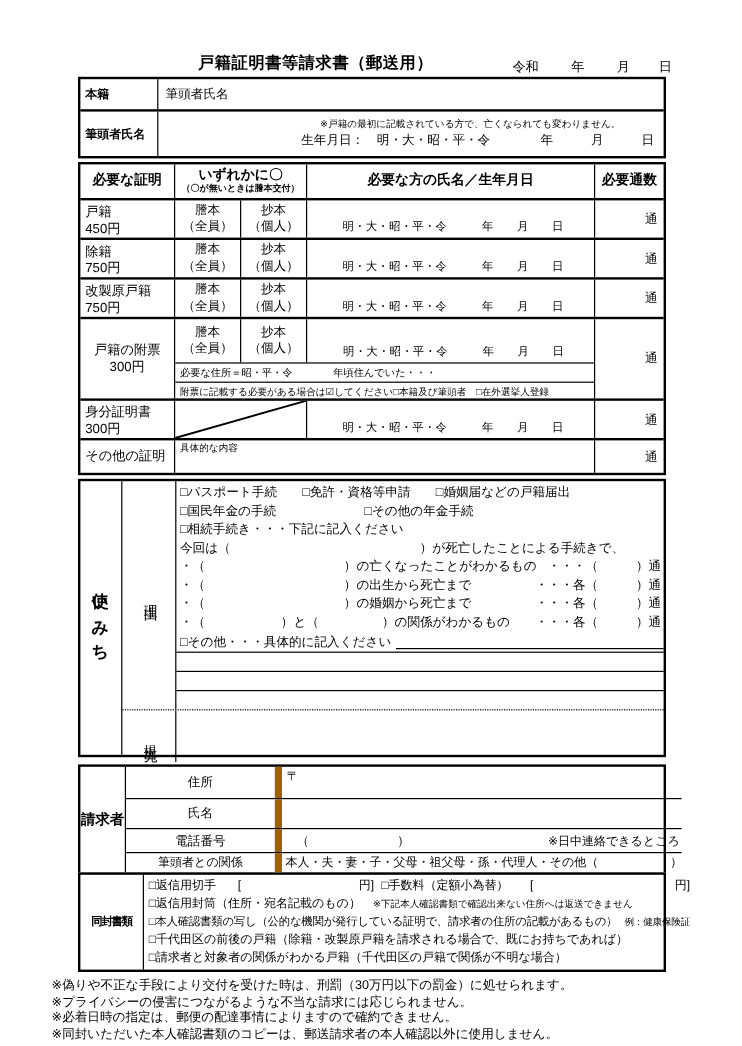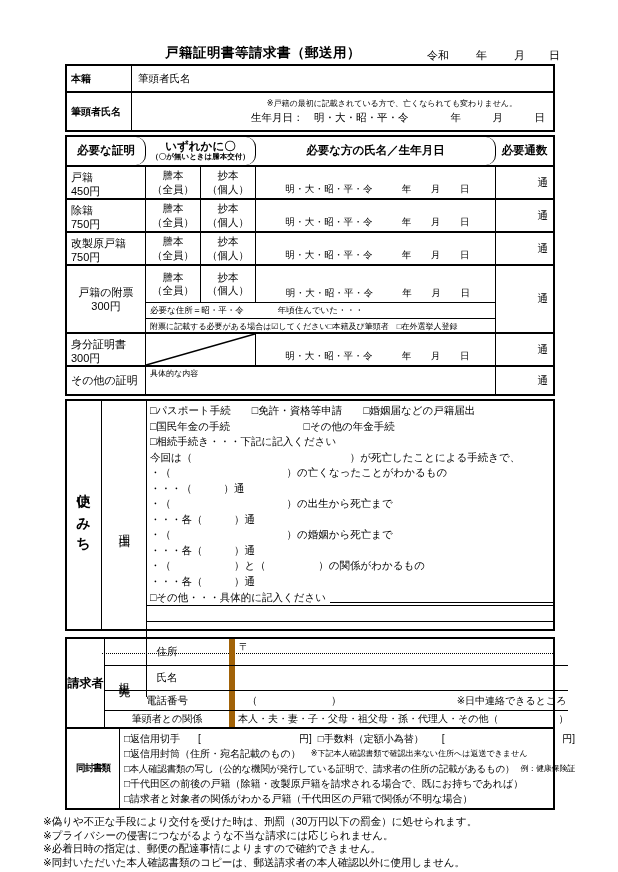--- a/index.html
+++ b/index.html
@@ -42,21 +42,21 @@
   .c.last { border-right:none; }
   .c1 { width:79px; flex:none; }
   .c2, .c3 { width:55px; flex:none; }
   .c4 { width:240px; flex:none; }
   .c5 { flex:1; }
   .mid { width:350px; flex:none; border-right:1px solid #000; display:flex; flex-direction:column; }
   .midtop { display:flex; flex:1; }
   .mid .c4 { border-right:none; }
   .t2-head { height:30px; }
   .hd { display:flex; flex-direction:column; align-items:center; justify-content:center;
-        font-weight:bold; font-size:11.5px; text-align:right; line-height:1.15;border-radius:10px; }
+        font-weight:bold; font-size:11.5px; text-align:right; line-height:1.15; }
   .hd-sub { font-size:7.5px; font-weight:bold; }
   .h33 { height:33px; }
   .h27 { height:27px; }
   .fuhyo-row { height:68px; }
   .lbl { font-size:11px; line-height:1.3; padding:3px 0 0 4px; }
   .lbl-center { display:flex; flex-direction:column; align-items:center; justify-content:center;
                 padding:0; text-align:center; }
   .lbl-vcenter { display:flex; align-items:center; padding-top:0; }
   .opt { display:flex; flex-direction:column; align-items:center; justify-content:center;
          font-size:10.5px; line-height:1.25; text-align:center; }
@@ -79,21 +79,21 @@
            writing-mode:vertical-rl; text-orientation:upright; letter-spacing:4px; margin:0 auto; }
   .t3-right { flex:1; display:flex; flex-direction:column; }
   .t3-reason { flex:1; display:flex; }
   .t3-dest { height:44px; flex:none; border-top:1px dotted #000; display:flex; }
   .t3-l2 { width:45px; flex:none; border-right:1px solid #000; display:flex; align-items:center;
            justify-content:center; font-size:11.5px;
            writing-mode:vertical-rl; text-orientation:upright; letter-spacing:2px; }
   .t3-content { flex:1; display:flex; flex-direction:column; padding-top:2px; }
   .uline { font-size:10.5px; line-height:15.5px; padding-left:3px; white-space:nowrap; }
   .uitem { display:flex; justify-content:space-between; font-size:10.5px; line-height:15.5px;
-           padding:0 2px 0 3px; white-space:nowrap;flex-direction:column; }
+           padding:0 2px 0 3px; white-space:nowrap; }
   .uother { display:flex; font-size:10.5px; line-height:16px; padding-left:3px; white-space:nowrap; }
   .uother .fill { flex:1; border-bottom:1px solid #000; margin:0 0 2px 4px; }
   .blankline { height:16px; border-top:1px solid #000; flex:none; }
   .destbox { flex:1; }
 
   
   .t4 { margin-top:6px; display:flex; }
   .t4-l1 { width:38px; flex:none; border-right:1px solid #000; display:flex; align-items:center;
            justify-content:center; font-weight:bold; font-size:12px; }
   .t4-rows { flex:1; display:flex; flex-direction:column; }

